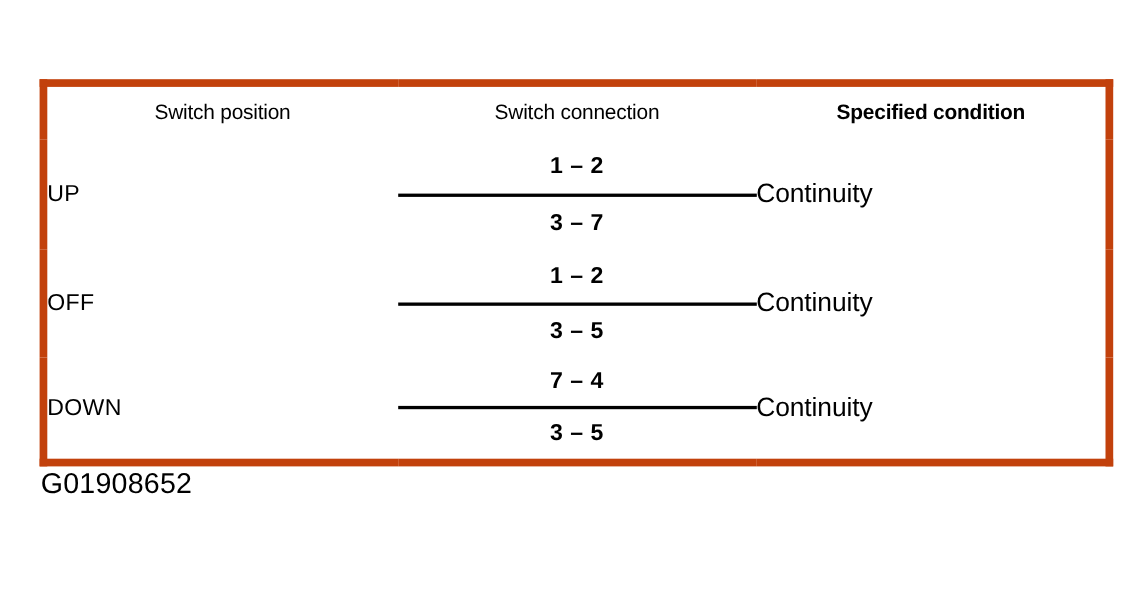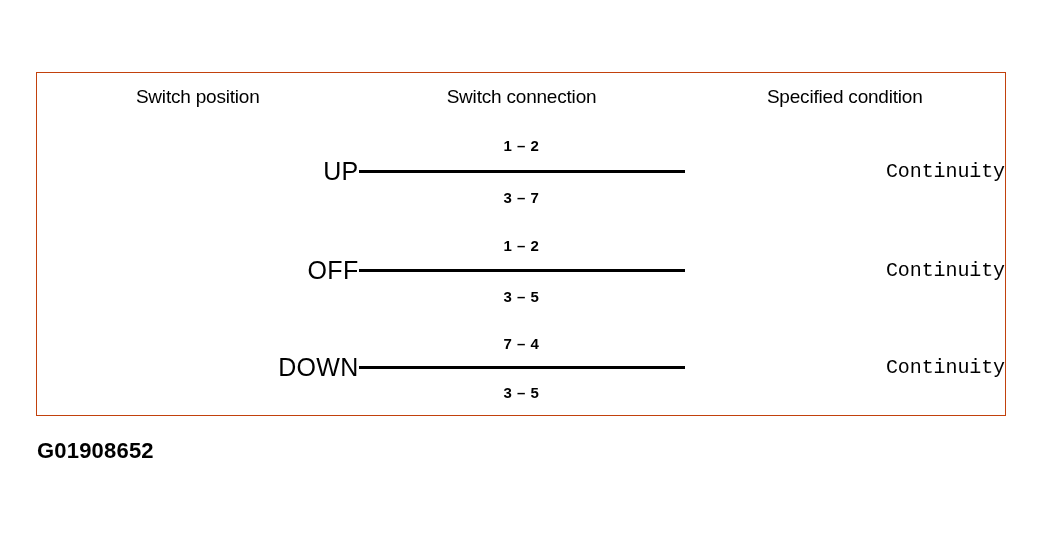--- a/index.html
+++ b/index.html
@@ -25,21 +25,21 @@
 
   
   .spec-table {
     position: absolute;
     left: 36px;
     top: 72px;
     width: 969px;
     height: 344px;
     border-collapse: collapse;
     table-layout: fixed;
-    border: 1px solid #c2410c;
+    border: 7px solid #c2410c;
     background: #fff;
   }
   .spec-table col.c-switch { width: 322px; }
   .spec-table col.c-tester { width: 326px; }
   .spec-table col.c-cond   { width: 321px; }
 
   .spec-table th,
   .spec-table td {
     padding: 0;
     margin: 0;
@@ -53,83 +53,82 @@
     text-align: center;
     font-size: 19px;
     font-weight: 400;
     letter-spacing: -0.2px;
     border-bottom: 3px solid #000;
     border-right: 3px solid #000;
     height: 48px;
     line-height: 48px;
     white-space: nowrap;
   }
-  .hdr-cell.last { border-right: 0; }
+  .hdr-cell.last { border-right: 0; font-weight: bold; }
 
   
   .data-row { height: 99px; }
   .data-row.r1 { height: 100px; }
   .data-row.r2 { height: 98px; }
   .data-row.r3 { height: 95px; }
 
   .cell-switch {
-    text-align: right;
-    font-size: 25px;
+    text-align: left;
+    font-size: 21px;
     font-weight: 400;
     letter-spacing: 0.3px;
     border-right: 3px solid #000;
     border-bottom: 3px solid #000;
   }
   .cell-tester {
     border-right: 3px solid #000;
     border-bottom: 3px solid #000;
     padding: 0;
   }
   .cell-cond {
-    text-align: right;
-    font-size: 20px;
+    text-align: left;
+    font-size: 24px;
     font-weight: 400;
     letter-spacing: -0.1px;
     border-bottom: 3px solid #000;
     padding-left: 14px;
     white-space: nowrap;
-    font-family: Liberation Mono, monospace;
   }
   .data-row.last .cell-switch,
   .data-row.last .cell-tester,
   .data-row.last .cell-cond { border-bottom: 0; }
 
   
   .tester-split {
     width: 100%;
     height: 100%;
     display: flex;
     flex-direction: column;
   }
   .tester-line {
     flex: 1 1 50%;
     display: flex;
     align-items: center;
     justify-content: center;
-    font-size: 15px;
+    font-size: 21px;
     font-weight: 700;
     letter-spacing: 0.5px;
     white-space: nowrap;
   }
   .tester-line.top {
     border-bottom: 3px solid #000;
   }
 
   
   .caption {
     position: absolute;
     left: 37px;
-    top: 438px;
-    font-size: 22px;
-    font-weight: 700;
+    top: 424px;
+    font-size: 26px;
+    font-weight: 400;
     letter-spacing: 0.2px;
     white-space: nowrap;
   }
 </style>
 </head>
 <body>
 
 <div id="page">
 
   <table class="spec-table">

